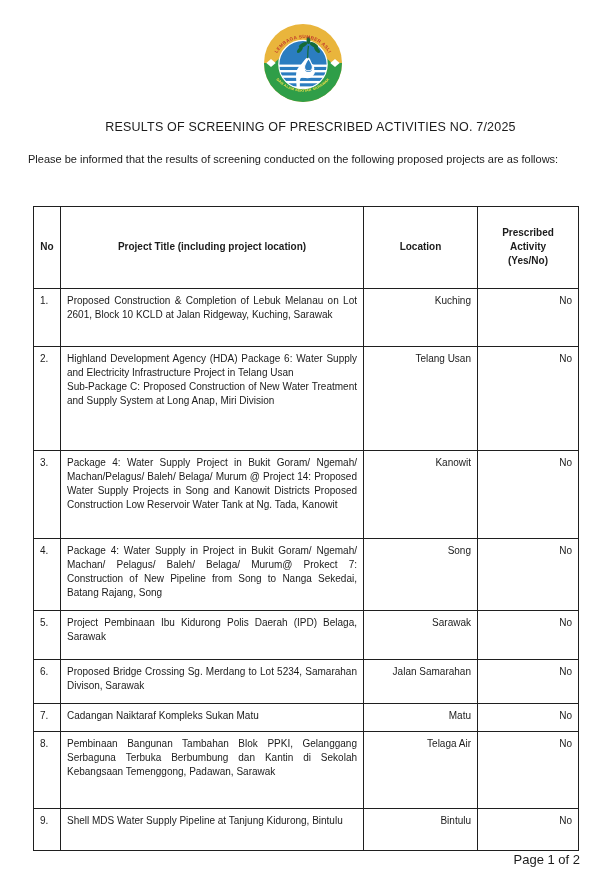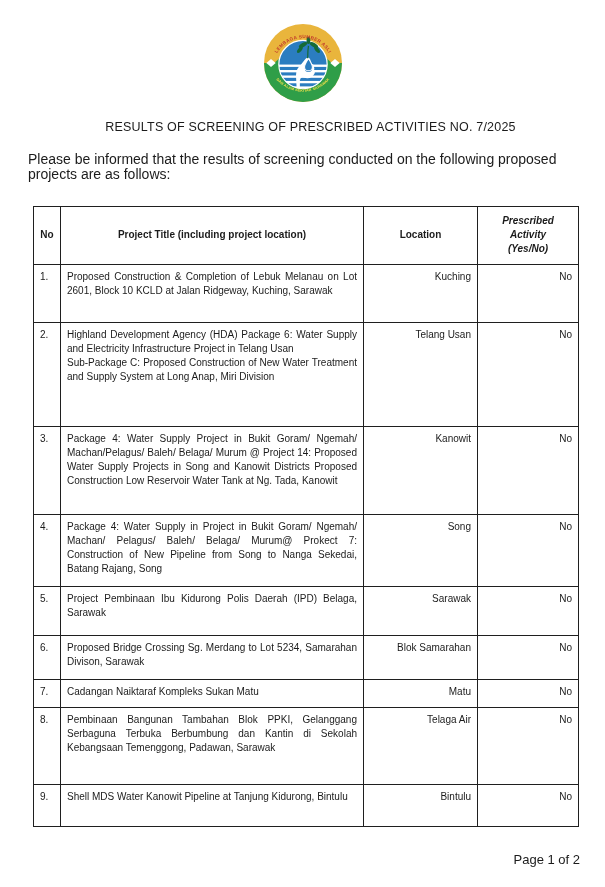--- a/index.html
+++ b/index.html
@@ -7,36 +7,36 @@
     width:605px;height:887px;position:relative;background:#ffffff;
     font-family:"Liberation Sans", sans-serif;color:#1b1b1b;overflow:hidden;
   }
   .logo-wrap{position:absolute;top:24px;left:0;right:0;display:flex;justify-content:center;}
   .doc-title{
     position:absolute;top:120px;left:8px;width:100%;text-align:center;
     font-size:12.5px;font-weight:normal;letter-spacing:.2px;
   }
   .intro{
     position:absolute;top:152px;left:28px;width:551px;
-    font-size:14px;line-height:15px;
+    font-size:11px;line-height:15px;
   }
   .table-wrap{position:absolute;top:206px;left:33px;}
   table{border-collapse:collapse;table-layout:fixed;width:545px;font-size:10px;}
   th,td{border:1px solid #1f1f1f;vertical-align:top;line-height:14.2px;box-sizing:border-box;}
   th{font-weight:bold;text-align:center;vertical-align:middle;padding:3px 2px;}
   thead tr{height:46px;}
   td{padding:5px 6px;}
   .col-no{width:27px;}
   .col-title{width:303px;}
   .col-loc{width:114px;}
   .col-pa{width:101px;}
   .cell-no{padding-left:6px;}
   .cell-title{text-align:justify;white-space:pre-line;margin-top:44px;}
   .cell-loc,.cell-pa{text-align:right;}
-  .hdr-narrow{max-width:58px;margin:4px auto;font-style:italic;}
+  .hdr-narrow{max-width:58px;margin:16px auto;}
   tbody tr:nth-child(1){height:58px;}
   tbody tr:nth-child(2){height:104px;}
   tbody tr:nth-child(3){height:88px;}
   tbody tr:nth-child(4){height:72px;}
   tbody tr:nth-child(5){height:49px;}
   tbody tr:nth-child(6){height:44px;}
   tbody tr:nth-child(7){height:28px;}
   tbody tr:nth-child(8){height:77px;}
   tbody tr:nth-child(9){height:42px;}
   .footer{position:absolute;top:852px;right:25px;font-size:13px;}
@@ -154,41 +154,41 @@
   <tr>
     <td class="cell-no">5.</td>
     <td class="cell-title">Project Pembinaan Ibu Kidurong Polis Daerah (IPD) Belaga, Sarawak</td>
     <td class="cell-loc">Sarawak</td>
     <td class="cell-pa">No</td>
   </tr>
 
   <tr>
     <td class="cell-no">6.</td>
     <td class="cell-title">Proposed Bridge Crossing Sg. Merdang to Lot 5234, Samarahan Divison, Sarawak</td>
-    <td class="cell-loc">Blok Samarahan</td>
+    <td class="cell-loc">Jalan Samarahan</td>
     <td class="cell-pa">No</td>
   </tr>
 
   <tr>
     <td class="cell-no">7.</td>
     <td class="cell-title">Cadangan Naiktaraf Kompleks Sukan Matu</td>
     <td class="cell-loc">Matu</td>
     <td class="cell-pa">No</td>
   </tr>
 
   <tr>
     <td class="cell-no">8.</td>
     <td class="cell-title">Pembinaan Bangunan Tambahan Blok PPKI, Gelanggang Serbaguna Terbuka Berbumbung dan Kantin di Sekolah Kebangsaan Temenggong, Padawan, Sarawak</td>
     <td class="cell-loc">Telaga Air</td>
     <td class="cell-pa">No</td>
   </tr>
 
   <tr>
     <td class="cell-no">9.</td>
-    <td class="cell-title">Shell MDS Water Kanowit Pipeline at Tanjung Kidurong, Bintulu</td>
+    <td class="cell-title">Shell MDS Water Supply Pipeline at Tanjung Kidurong, Bintulu</td>
     <td class="cell-loc">Bintulu</td>
     <td class="cell-pa">No</td>
   </tr>
 </tbody>
   </table>
 </div>
 
 <div class="footer">Page 1 of 2</div>
 
 </body></html>

